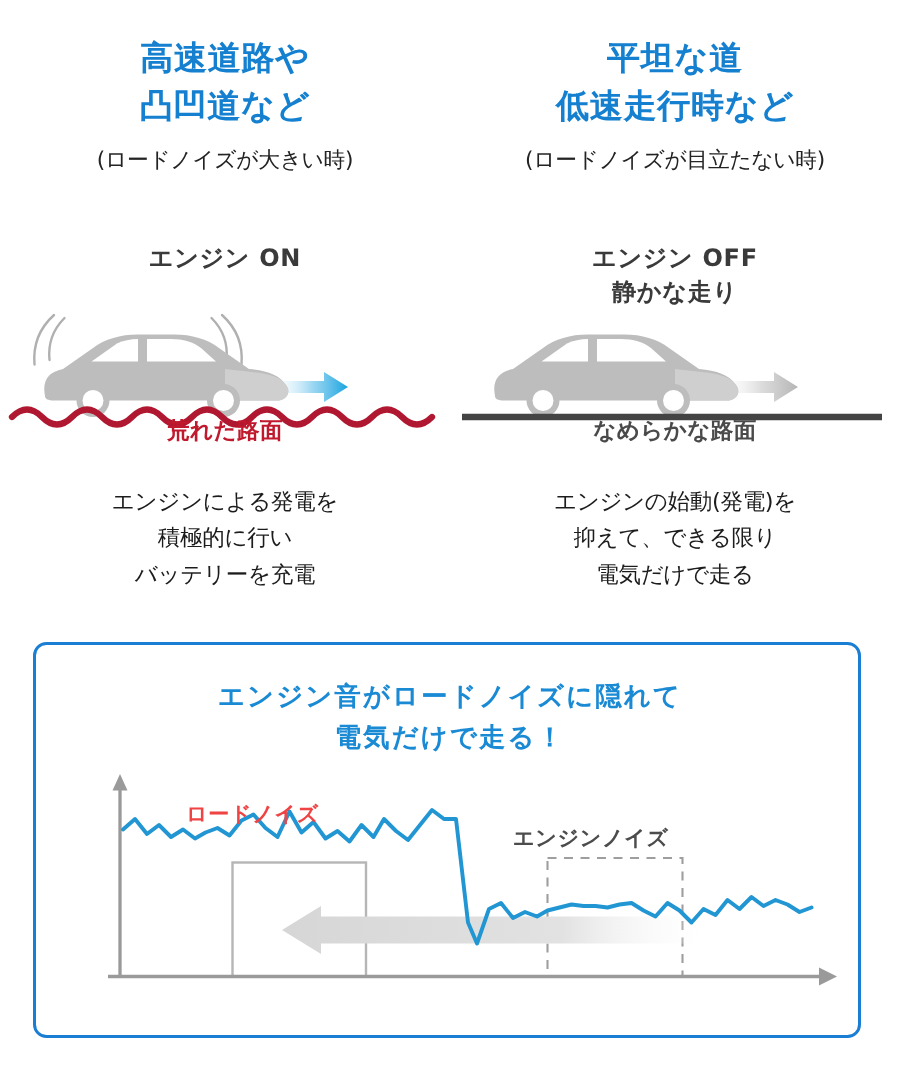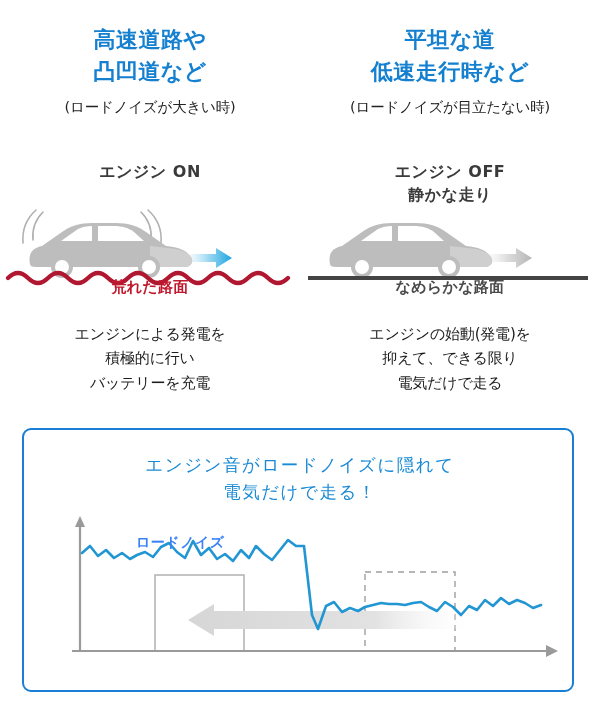--- a/index.html
+++ b/index.html
@@ -114,41 +114,41 @@
     background: #ffffff;
   }
   .callout-title {
     position: absolute;
     left: 0;
     top: 22px;
     width: 552px;
     text-align: center;
     color: #1a8ad4;
     font-size: 17.5px;
-    font-weight: normal;
+    font-weight: bold;
     line-height: 1.55;
     letter-spacing: 1.5px;
   }
   .callout-title span { display: block; }
 
   .chart {
     position: absolute;
     left: 0;
     top: 82px;
     width: 552px;
     height: 176px;
   }
   .chart-label {
     position: absolute;
     font-size: 14px;
     font-weight: bold;
     white-space: nowrap;
     letter-spacing: 0.5px;
   }
-  .chart-label.road   { left: 112px; top: 22px; color: #3b82f6; }
+  .chart-label.road   { left: 100px; top: 22px; color: #ef4444; }
   .chart-label.engine { left: 318px; top: 38px; color: #4c4c4c; }
 </style>
 </head>
 <body>
 
 <div class="stage">
 
   <div class="col col-right">
 
     <div class="heading">
@@ -277,20 +277,21 @@
 
   <div class="callout">
 
     <div class="callout-title">
       <span>エンジン音がロードノイズに隠れて</span>
       <span>電気だけで走る！</span>
     </div>
 
     <div class="chart">
       <div class="chart-label road">ロードノイズ</div>
+      <div class="chart-label engine">エンジンノイズ</div>
 
       <svg width="552" height="176" viewBox="0 0 552 176">
         <defs>
           <linearGradient id="maskArrow" x1="1" y1="0" x2="0" y2="0">
             <stop offset="0%" stop-color="#ffffff" stop-opacity="0"></stop>
             <stop offset="35%" stop-color="#e2e2e2" stop-opacity="1"></stop>
             <stop offset="100%" stop-color="#d6d6d6" stop-opacity="1"></stop>
           </linearGradient>
         </defs>
 

